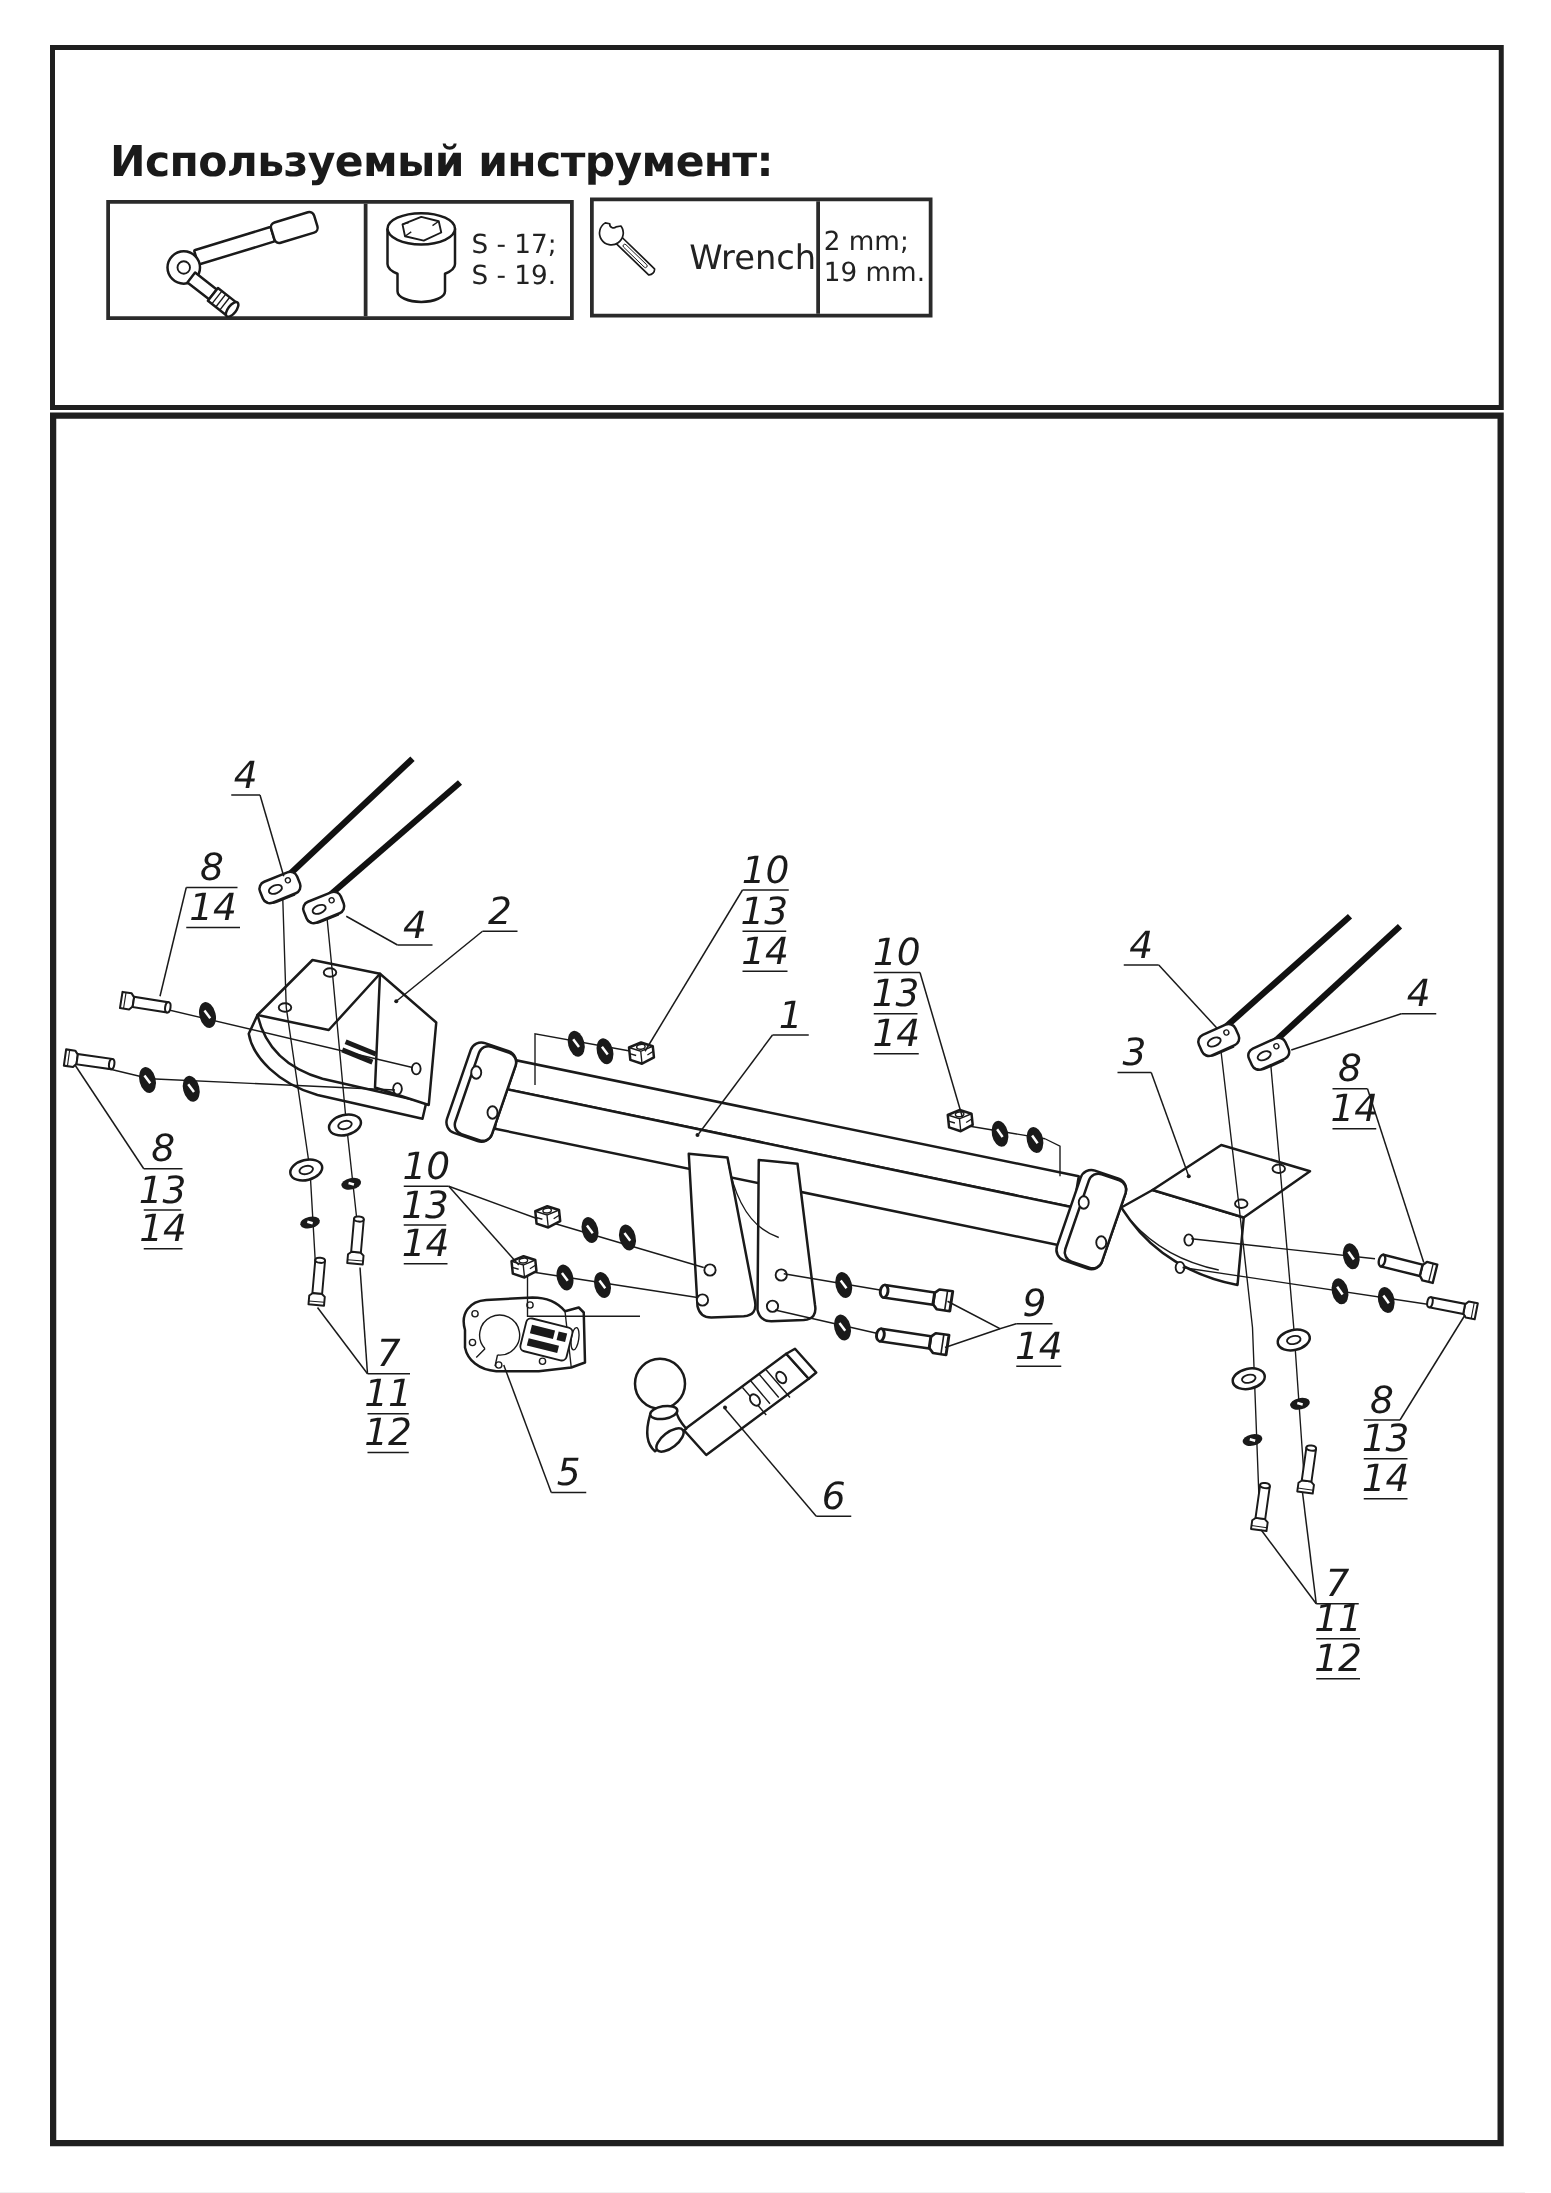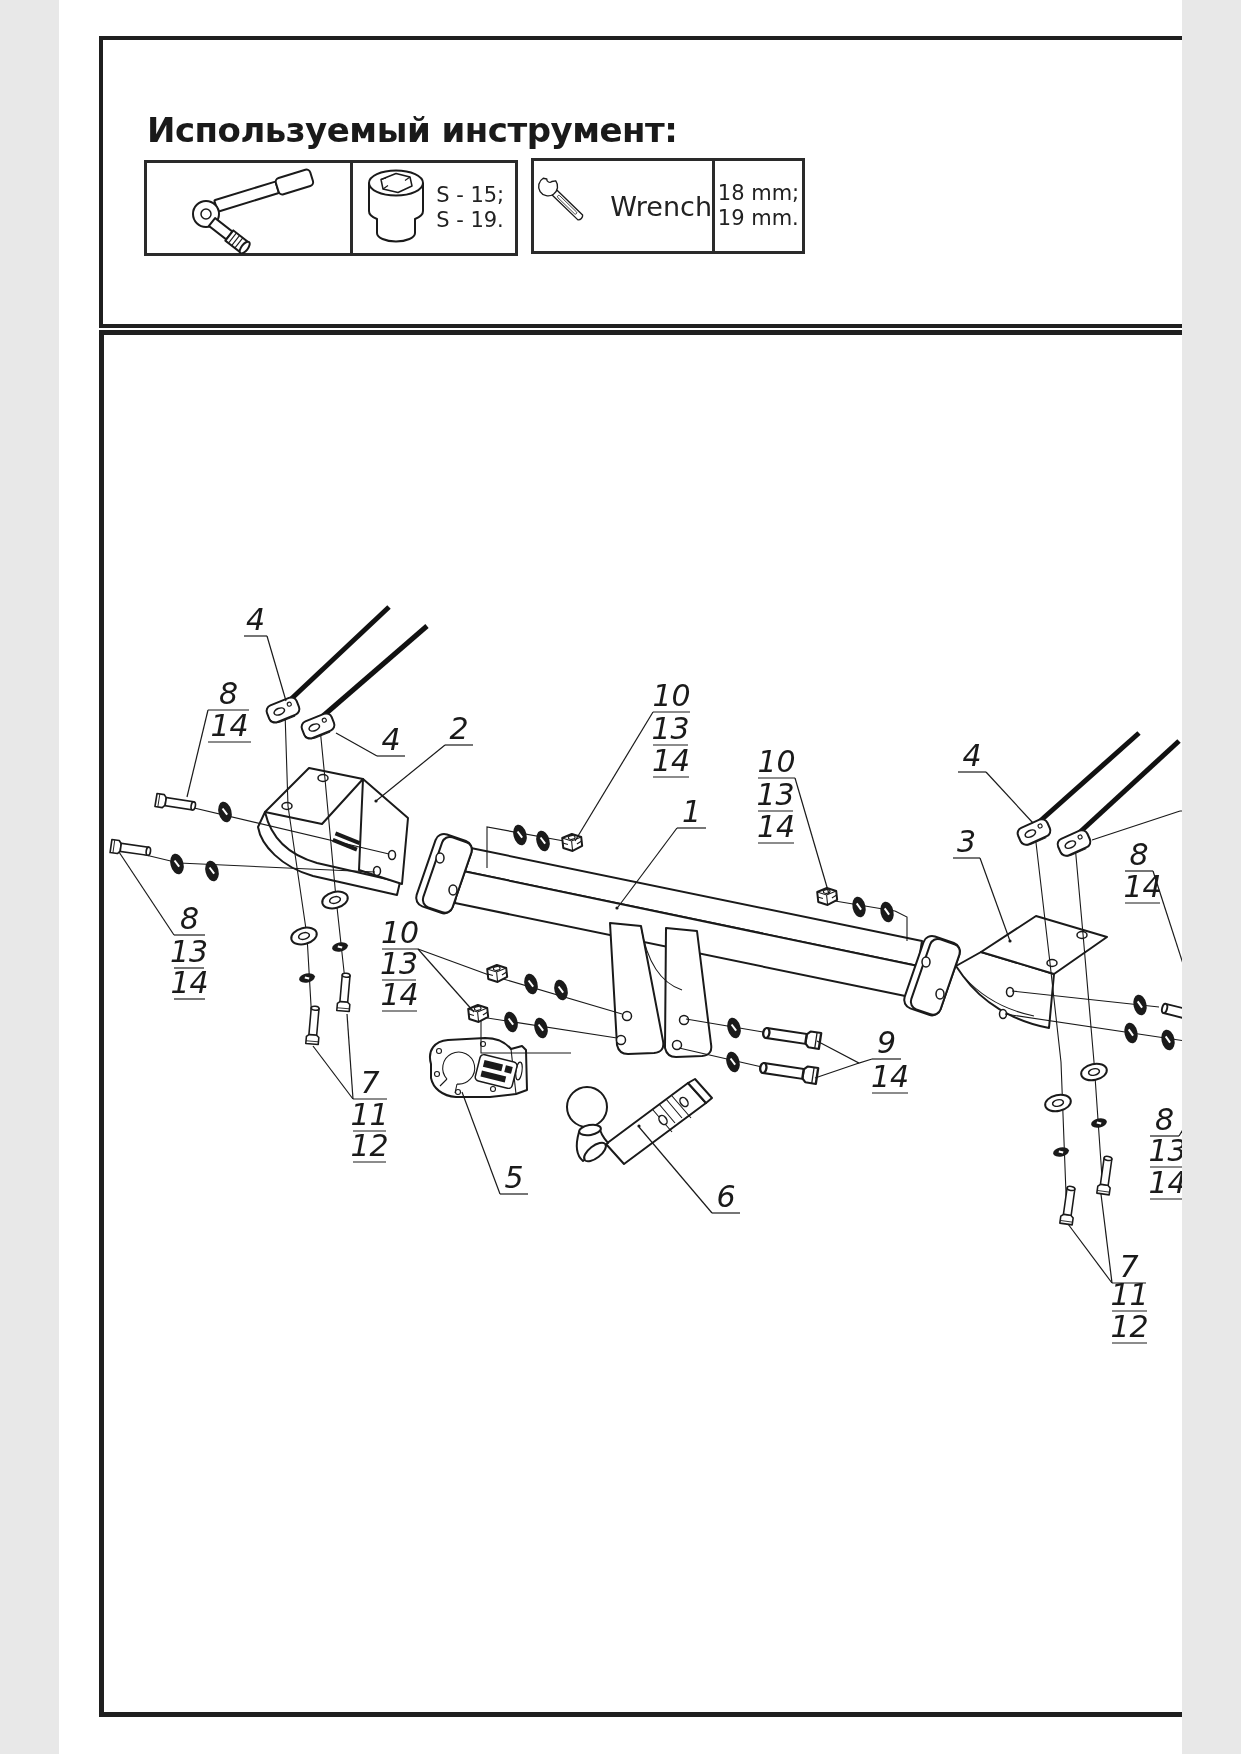--- a/index.html
+++ b/index.html
@@ -1,16 +1,16 @@
 <!DOCTYPE html>
 <html><head>
 <meta charset="utf-8">
 <style>
   html,body{margin:0;padding:0;background:#e8e8e8;}
-  .page{position:relative;width:1123px;height:1754px;background:#ffffff;margin:0 auto;
+  .page{position:relative;width:1241px;height:1754px;background:#ffffff;margin:0 auto;
         font-family:"DejaVu Sans",sans-serif;color:#1a1a1a;overflow:hidden;}
   .section{position:absolute;background:#fff;box-sizing:border-box;}
   #sec-tools{left:40px;top:36px;width:1163px;height:292px;border:4px solid #1f1f1f;}
   #sec-diagram{left:40px;top:330px;width:1163px;height:1387px;border:5px solid #1f1f1f;}
   .title{position:absolute;left:44px;top:70px;font-size:34px;font-weight:700;letter-spacing:-0.5px;}
   .toolbox{position:absolute;display:flex;border:3px solid #2a2a2a;box-sizing:border-box;background:#fff;}
   #toolbox-socket{left:41px;top:120px;width:374px;height:96px;}
   #toolbox-wrench{left:428px;top:118px;width:274px;height:96px;}
   .cell{display:flex;align-items:center;justify-content:center;box-sizing:border-box;height:100%;}
   .cell+.cell{border-left:3px solid #2a2a2a;}
@@ -54,38 +54,38 @@
           </g>
         </svg>
       </div>
       <div class="cell tb-c1b">
         <svg width="64" height="80" viewBox="0 0 64 80">
           <path class="p2" d="M5,15 L5,43 A27,11 0 0 0 13,51 L13,65 A19,8.5 0 0 0 51,65 L51,51 A27,11 0 0 0 59,43 L59,15"></path>
           <ellipse class="p2" cx="32" cy="15" rx="27" ry="12.5"></ellipse>
           <path class="p15" d="M32,5.5 L46,9 L48,18 L34,24.5 L19,21 L17,11.5 Z"></path>
           <path class="t" d="M19,21 L24,17.5 M46,9 L41,12.5 M17,11.5 L22,10"></path>
         </svg>
-        <div class="sizes">S - 15;
+        <div class="sizes">S - 17;
 S - 19.</div>
       </div>
     </div>
 
     <div class="toolbox" id="toolbox-wrench">
       <div class="cell tb-c2a">
         <svg width="92" height="92" viewBox="0 0 92 92">
           <g transform="translate(28,24) rotate(44)">
             <path class="p2" d="M2,-5 L56,-5 A6.5,6.5 0 0 1 56,5 L2,5 C-2,4 -4.5,2 -5.5,0 C-4.5,-2 -2,-4 2,-5 Z"></path>
             <path class="p2" d="M-23.5,-3.6 A14,14 0 1 0 -7.6,-13.8 L-11,-9 A4.5,4.5 0 0 1 -19,-6.5 Z"></path>
             <rect class="t" x="10" y="-2" width="38" height="4" rx="2"></rect>
           </g>
         </svg>
         <div class="wlabel">Wrench</div>
       </div>
       <div class="cell tb-c2b">
-        <div class="sizes">18 mm;
+        <div class="sizes">2 mm;
 19 mm.</div>
       </div>
     </div>
   </div>
 
   <div class="section" id="sec-diagram">
     <svg id="dsvg" width="1153" height="1377" viewBox="45 335 1153 1377">
       <defs>
         <g id="d-ap">
           <rect class="p2" x="-16" y="-9" width="32" height="18" rx="6"></rect>

